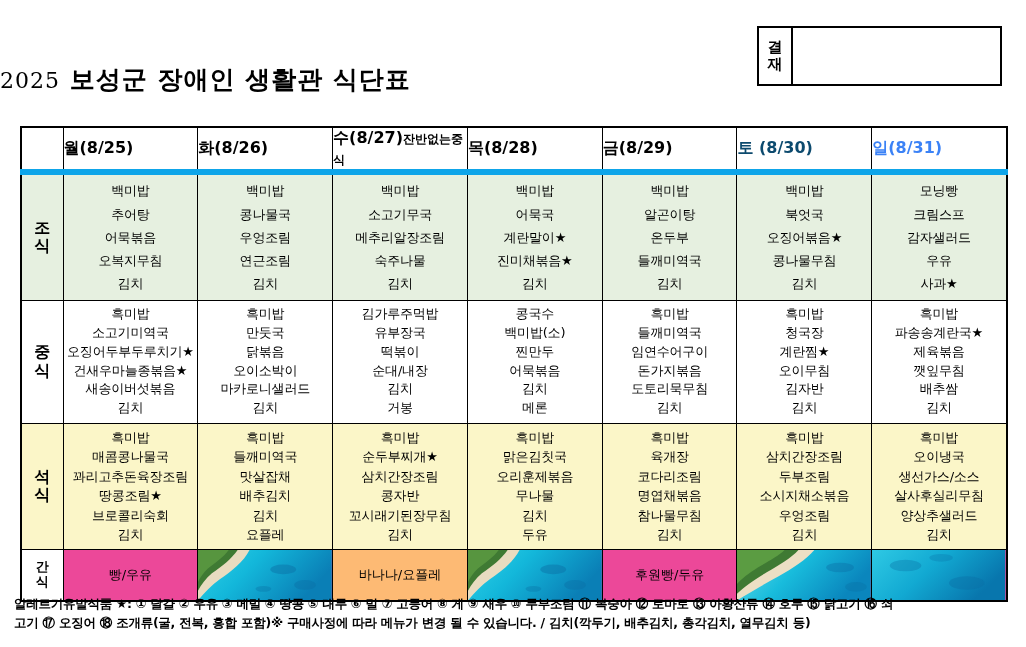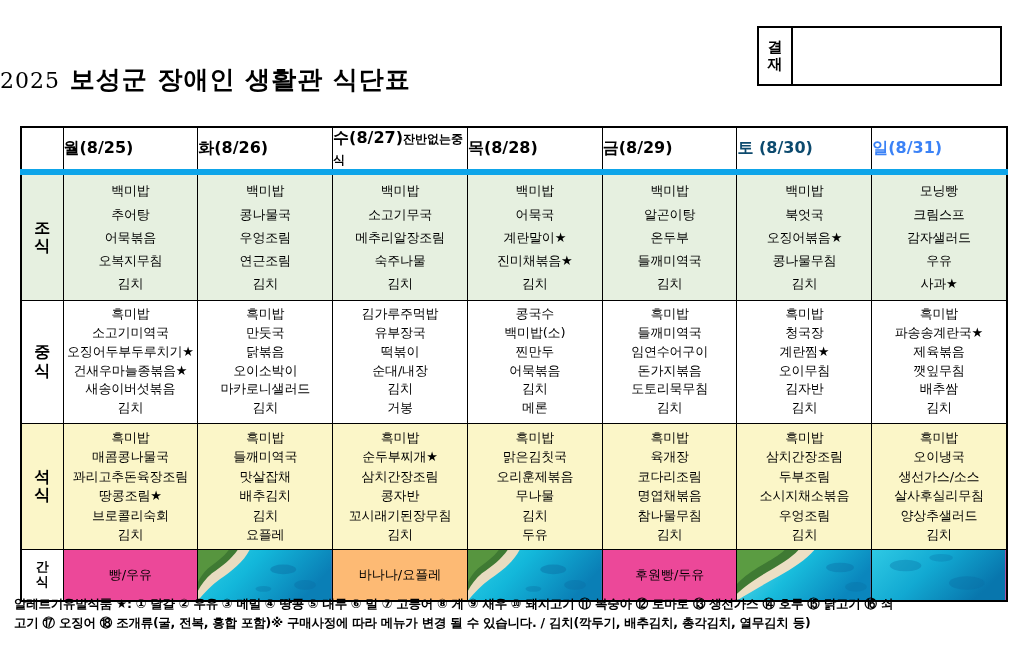--- a/index.html
+++ b/index.html
@@ -488,15 +488,15 @@
           <ellipse cx="34" cy="16" rx="16" ry="6" fill="#0a6fa4" opacity="0.35"></ellipse>
           <ellipse cx="96" cy="34" rx="18" ry="7" fill="#0a6fa4" opacity="0.4"></ellipse>
           <ellipse cx="70" cy="8" rx="12" ry="4" fill="#0a6fa4" opacity="0.3"></ellipse>
         </svg>
       </td>
     </tr>
   </tbody>
 </table>
 
 <div class="footnote">
-  <div>알레르기유발식품 ★: ① 달걀 ② 우유 ③ 메밀 ④ 땅콩 ⑤ 대두 ⑥ 밀 ⑦ 고등어 ⑧ 게 ⑨ 새우 ⑩ 돼지고기 ⑪ 복숭아 ⑫ 토마토 ⑬ 생선가스 ⑭ 호두 ⑮ 닭고기 ⑯ 쇠</div>
+  <div>알레르기유발식품 ★: ① 달걀 ② 우유 ③ 메밀 ④ 땅콩 ⑤ 대두 ⑥ 밀 ⑦ 고등어 ⑧ 게 ⑨ 새우 ⑩ 두부조림 ⑪ 복숭아 ⑫ 토마토 ⑬ 아황산류 ⑭ 호두 ⑮ 닭고기 ⑯ 쇠</div>
   <div>고기 ⑰ 오징어 ⑱ 조개류(굴, 전복, 홍합 포함)※ 구매사정에 따라 메뉴가 변경 될 수 있습니다. / 김치(깍두기, 배추김치, 총각김치, 열무김치 등)</div>
 </div>
 
 </body></html>

